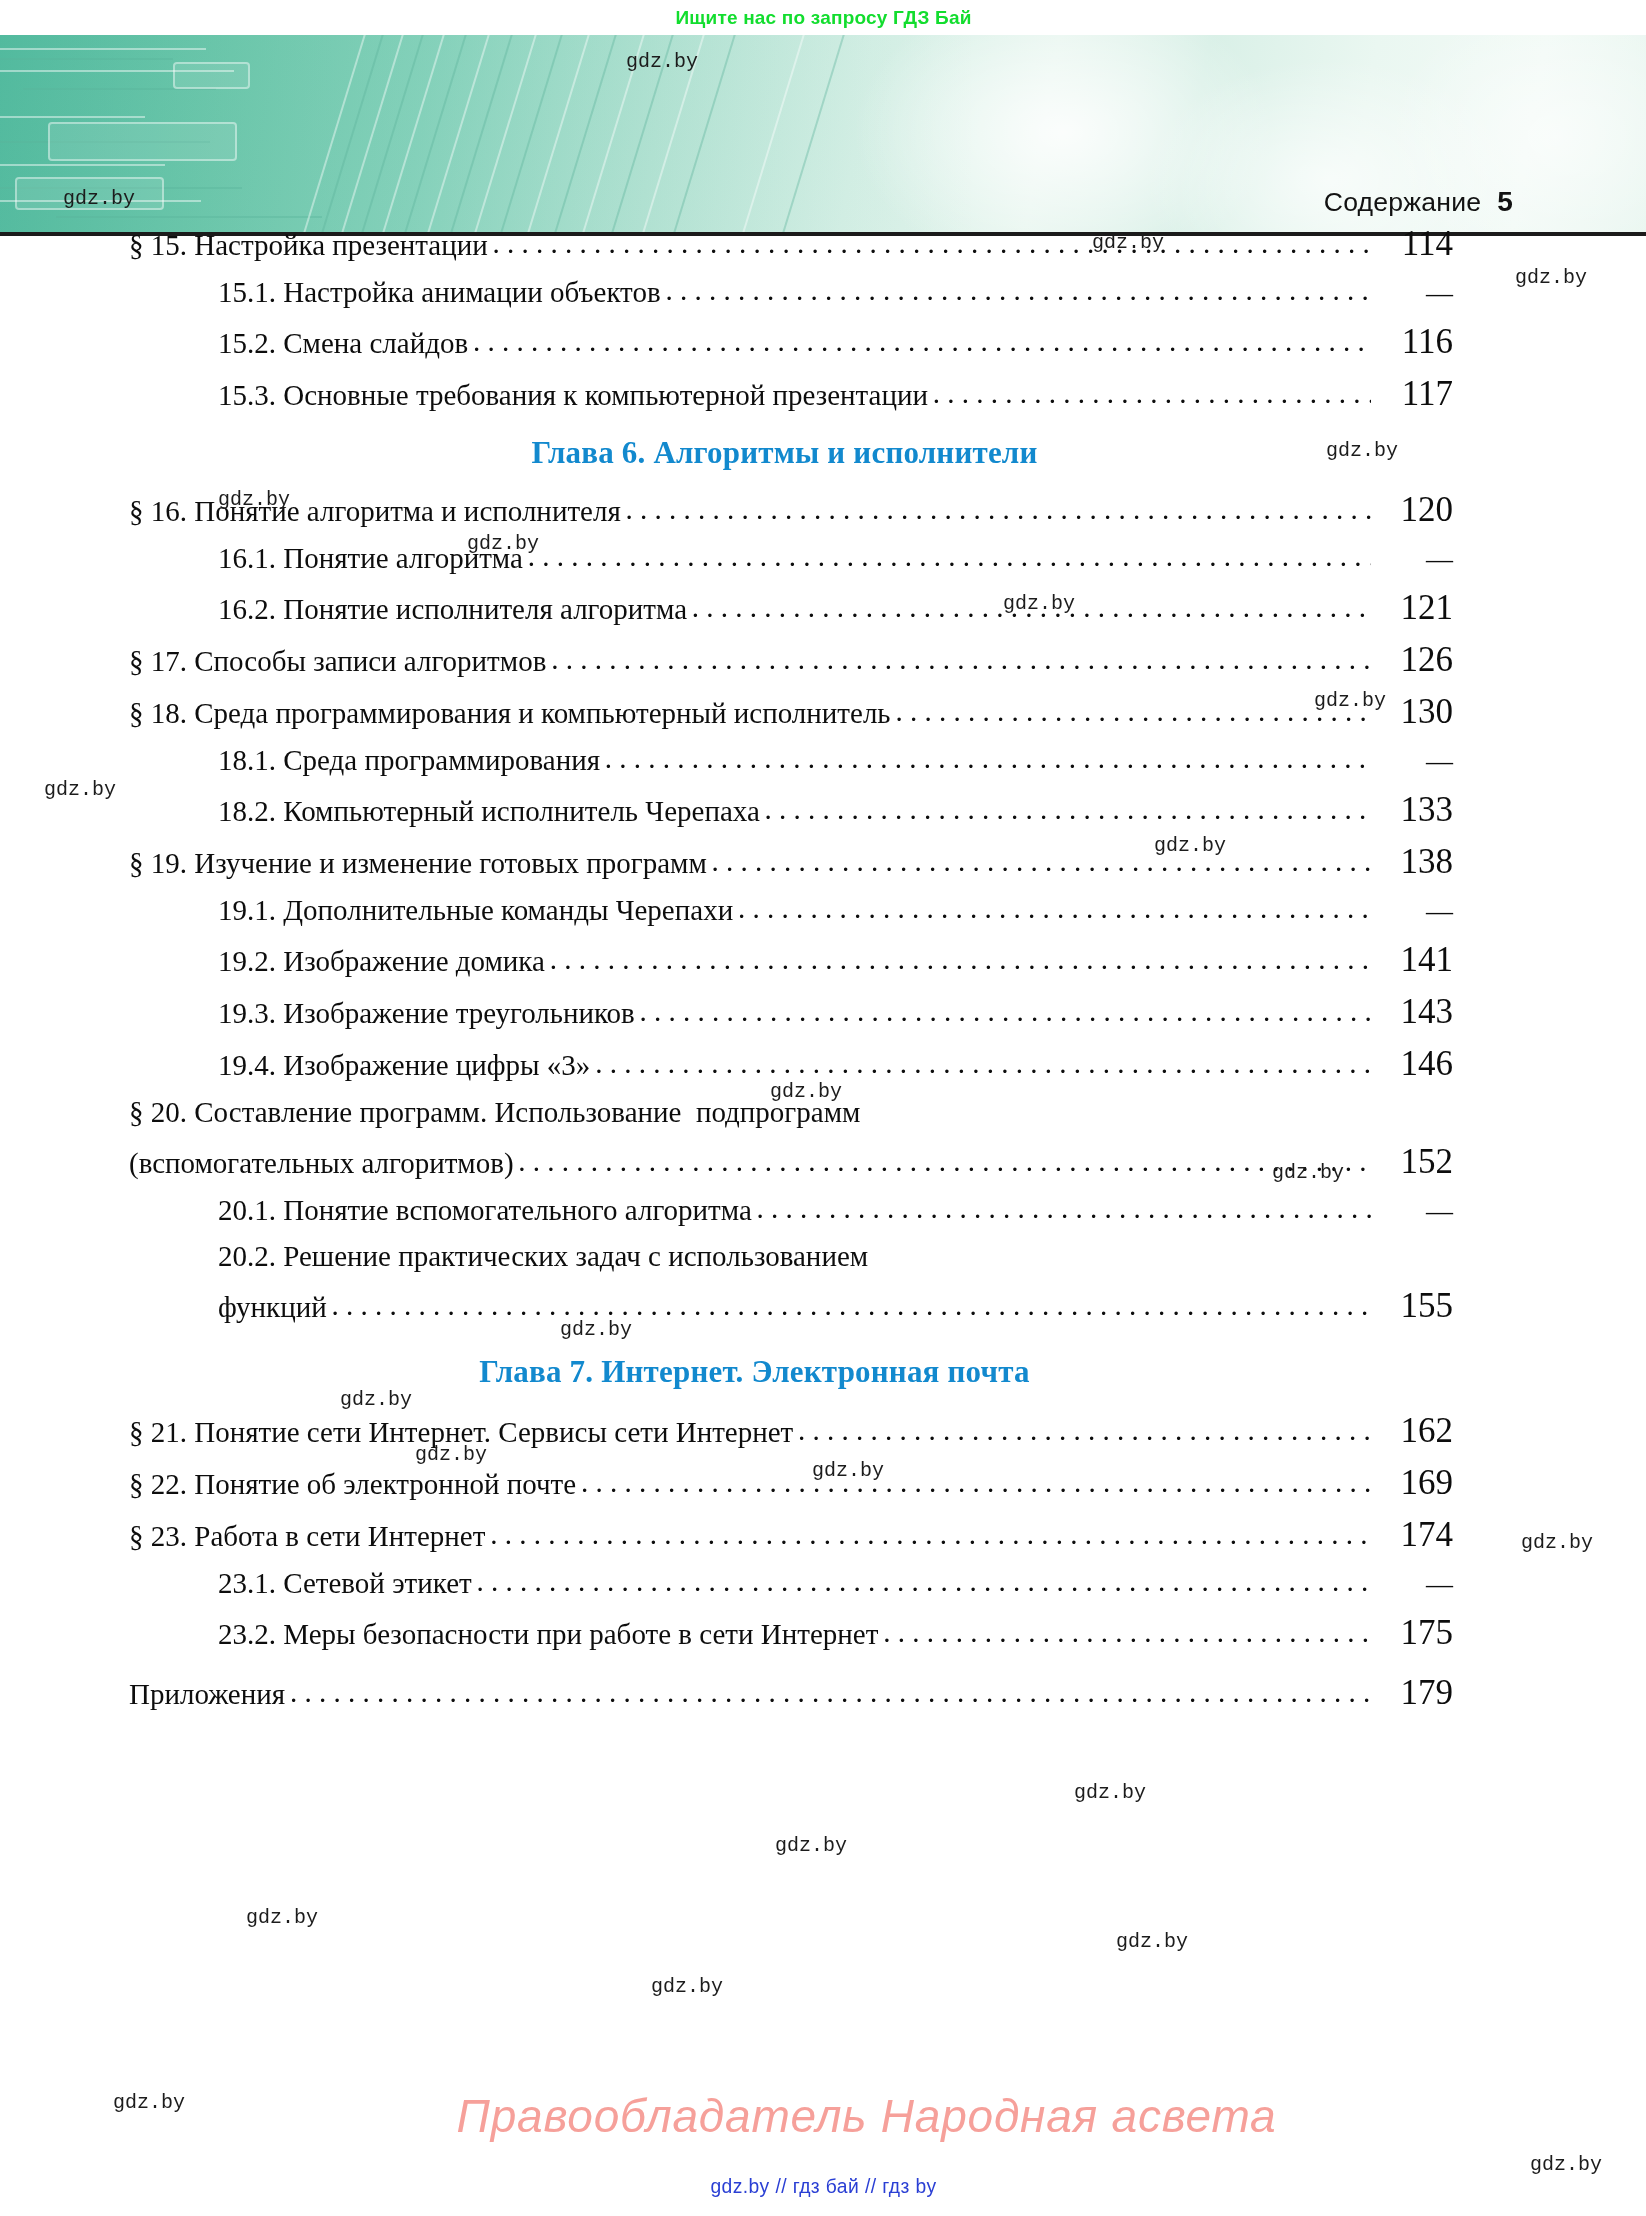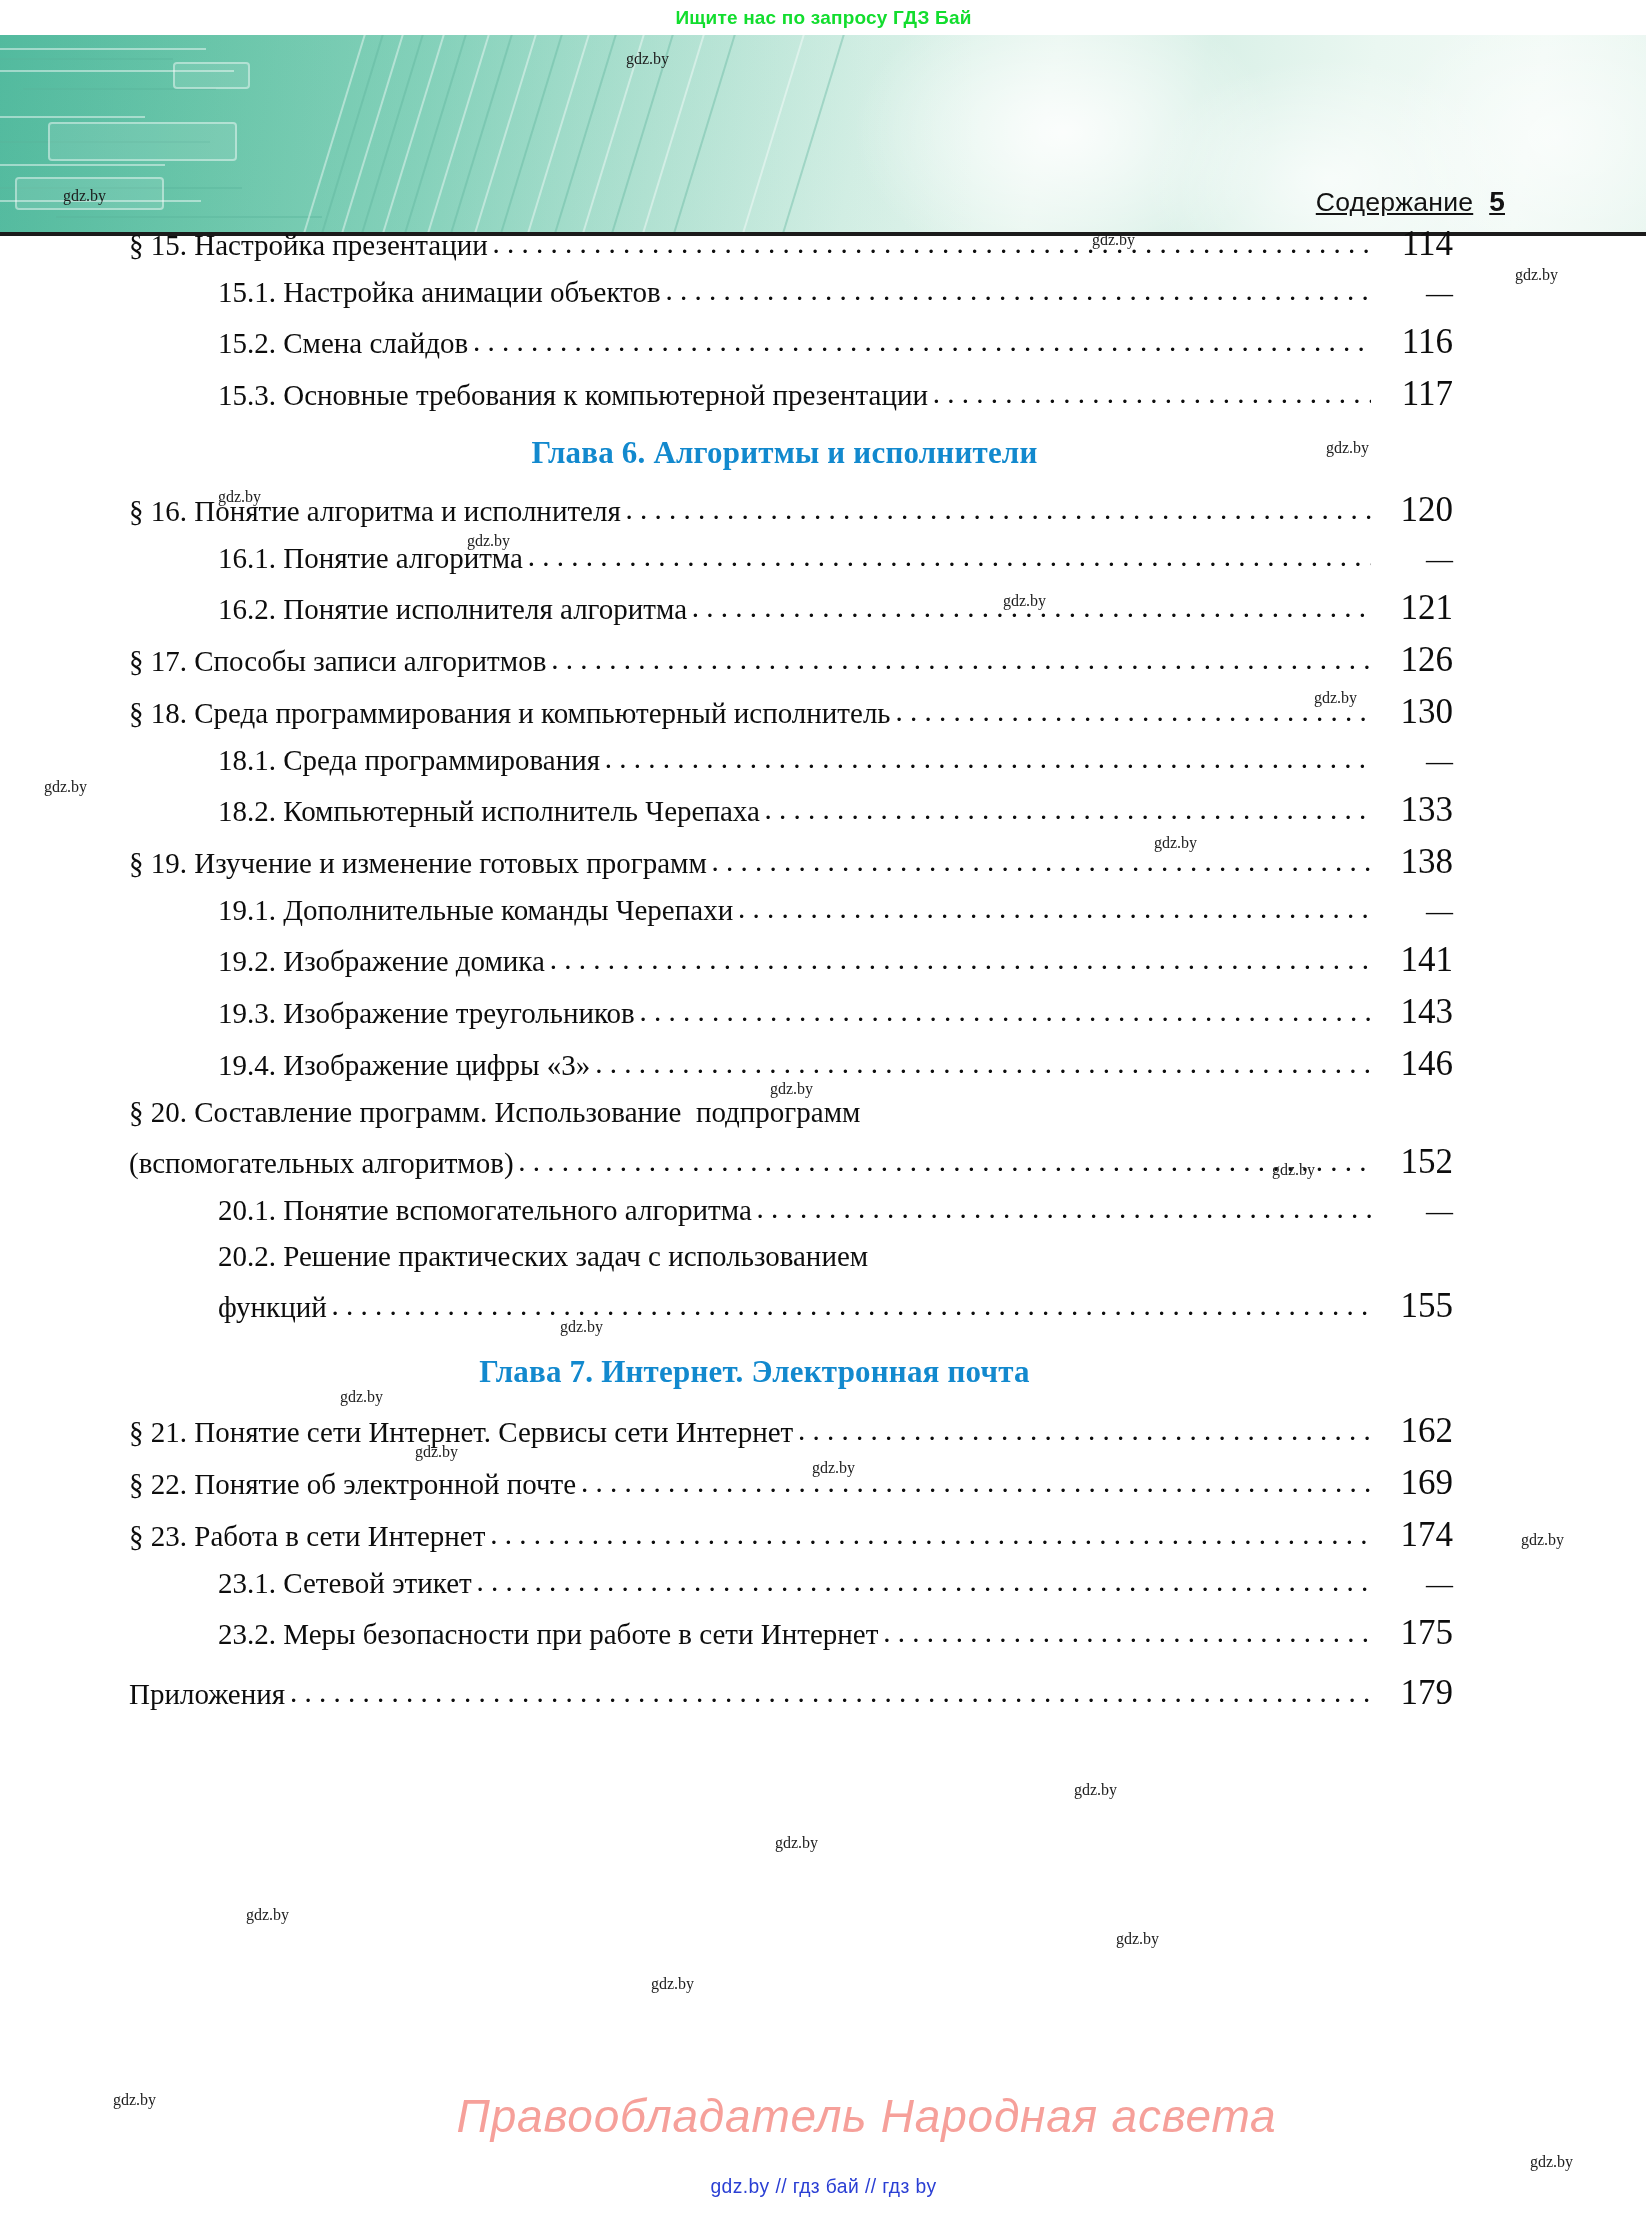--- a/index.html
+++ b/index.html
@@ -61,25 +61,24 @@
   #page-header .glow{
     position:absolute;border-radius:50%;
     background:radial-gradient(closest-side,rgba(255,255,255,.85),rgba(255,255,255,0));
   }
   #page-header .shadewash{
     position:absolute;inset:0;
     background:linear-gradient(90deg,rgba(40,150,120,.22) 0%,rgba(40,150,120,.05) 35%,rgba(255,255,255,0) 60%);
   }
 
   #header-title{
-    position:absolute;right:142px;bottom:14.5px;
+    position:absolute;right:134px;bottom:14.5px;
     font-family:"Liberation Sans","DejaVu Sans",sans-serif;
     font-size:26.6px;color:#121212;letter-spacing:0.2px;
     white-space:nowrap;
-    text-decoration:underline;
   }
   #header-title .pageno{font-weight:700;font-size:28px;margin-left:16px;}
 
   
   #toc{
     position:absolute;left:0;top:226px;width:1501px;
   }
   .toc-row{
     display:flex;align-items:baseline;
     font-size:29px;color:#0d0d0d;
@@ -117,22 +116,22 @@
     letter-spacing:0.2px;
   }
   #chapter6-head{margin-top:24px;margin-bottom:21px;padding-left:68px;}
   #chapter7-head{margin-top:31px;margin-bottom:22.6px;padding-left:8px;}
 
   .spacer-sm{height:8px;}
 
   
   .wm{
     position:absolute;
-    font-family:Liberation Serif, serif;
-    font-size:16px;color:#1c1c1c;
+    font-family:Liberation Mono, monospace;
+    font-size:20px;color:#1c1c1c;
     white-space:nowrap;pointer-events:none;
   }
 
   
   #copyright-line{
     position:absolute;left:0;top:2089px;width:1647px;
     text-align:center;
     font-family:"Liberation Sans","DejaVu Sans",sans-serif;
     font-style:italic;font-weight:400;
     font-size:46px;color:#f6a09a;

